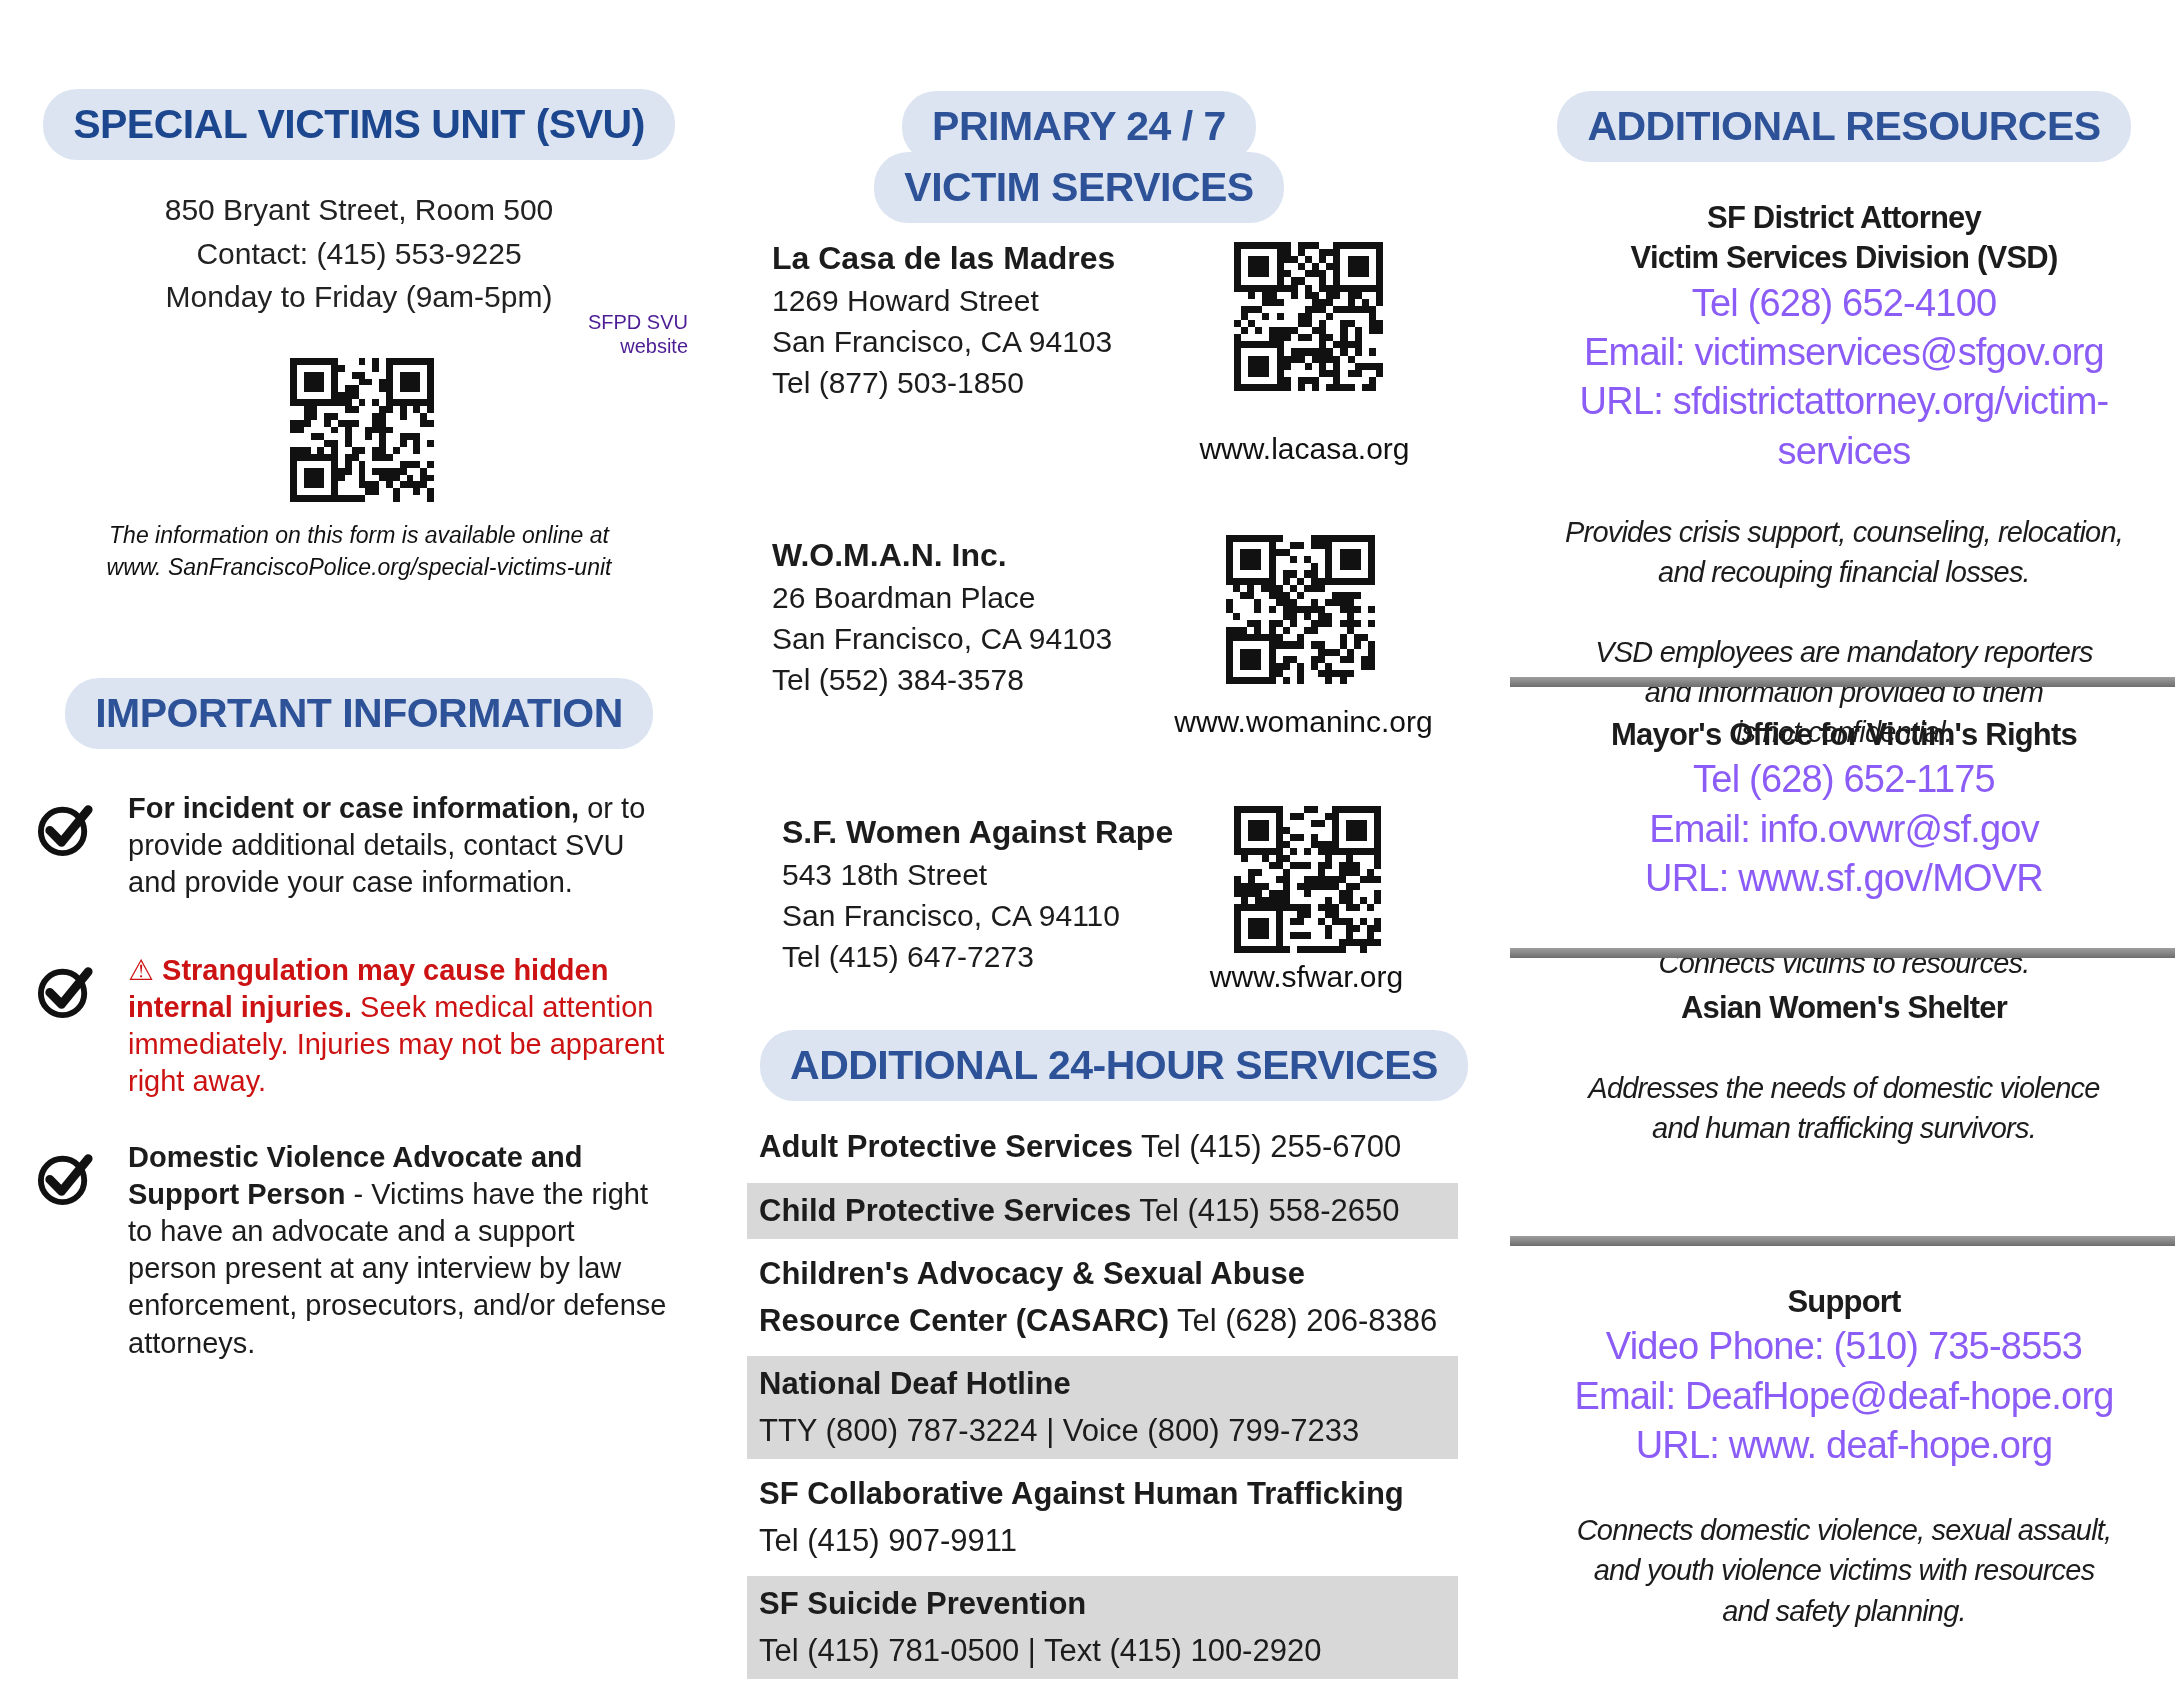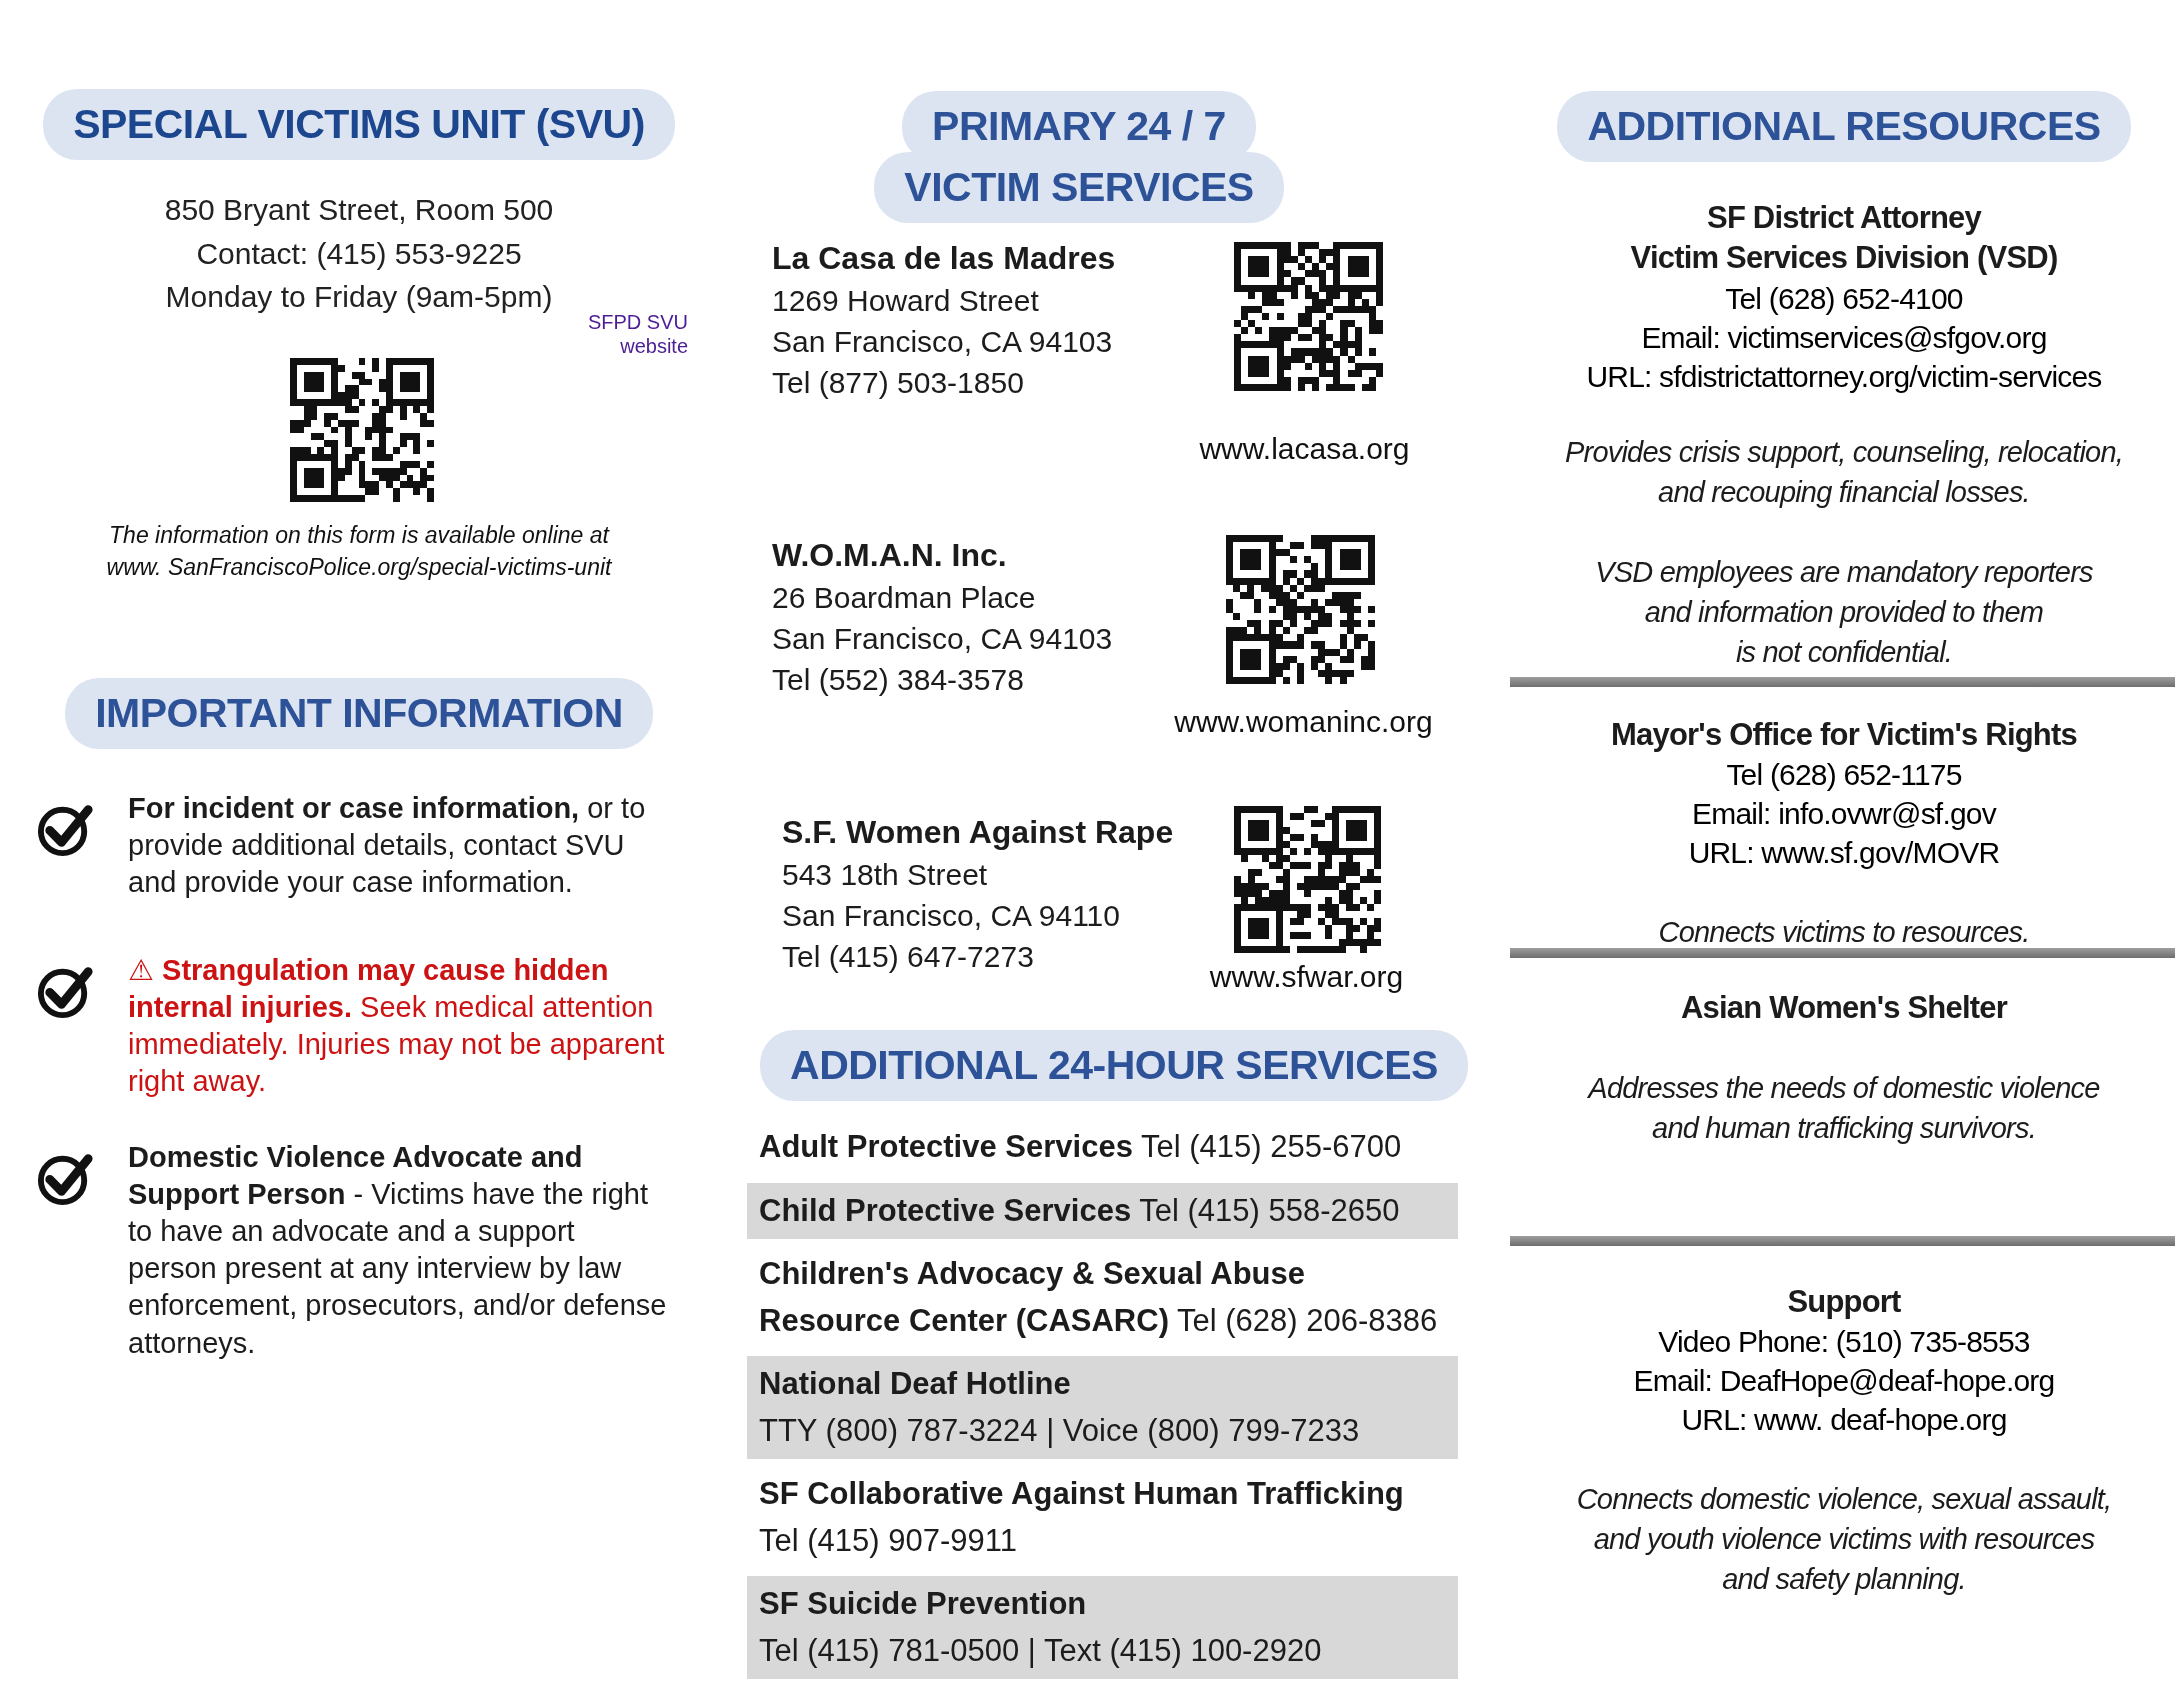--- a/index.html
+++ b/index.html
@@ -31,21 +31,21 @@
   .org-name { font-size:32px; font-weight:bold; line-height:1.3; }
   .org-lines { font-size:30px; line-height:1.38; }
   .org-url { font-size:30px; color:#111; }
   .qr-box { background:#fff; }
   .svc-row { font-size:31px; line-height:1.5; padding:5px 12px; margin-bottom:7px; }
   .svc-row.shade { background:#d8d8d8; }
   .b { font-weight:bold; }
   
   .rc { letter-spacing:-0.8px; }
   .rc-title { font-size:31px; font-weight:bold; line-height:1.3; }
-  .rc-details { font-size:30px; line-height:1.3; color:#000000; }
+  .rc-details { font-size:38px; line-height:1.3; color:#8b5cf6; }
   .rc-note { font-size:29px; font-style:italic; line-height:1.38; }
   .divider { height:10px; background:linear-gradient(#9e9e9e,#6e6e6e); }
 </style>
 </head>
 <body>
 
 <div class="page">
 
   <div class="abs center" style="left:30px; top:89px; width:658px;">
     <span class="pill dark">SPECIAL VICTIMS UNIT (SVU)</span>

